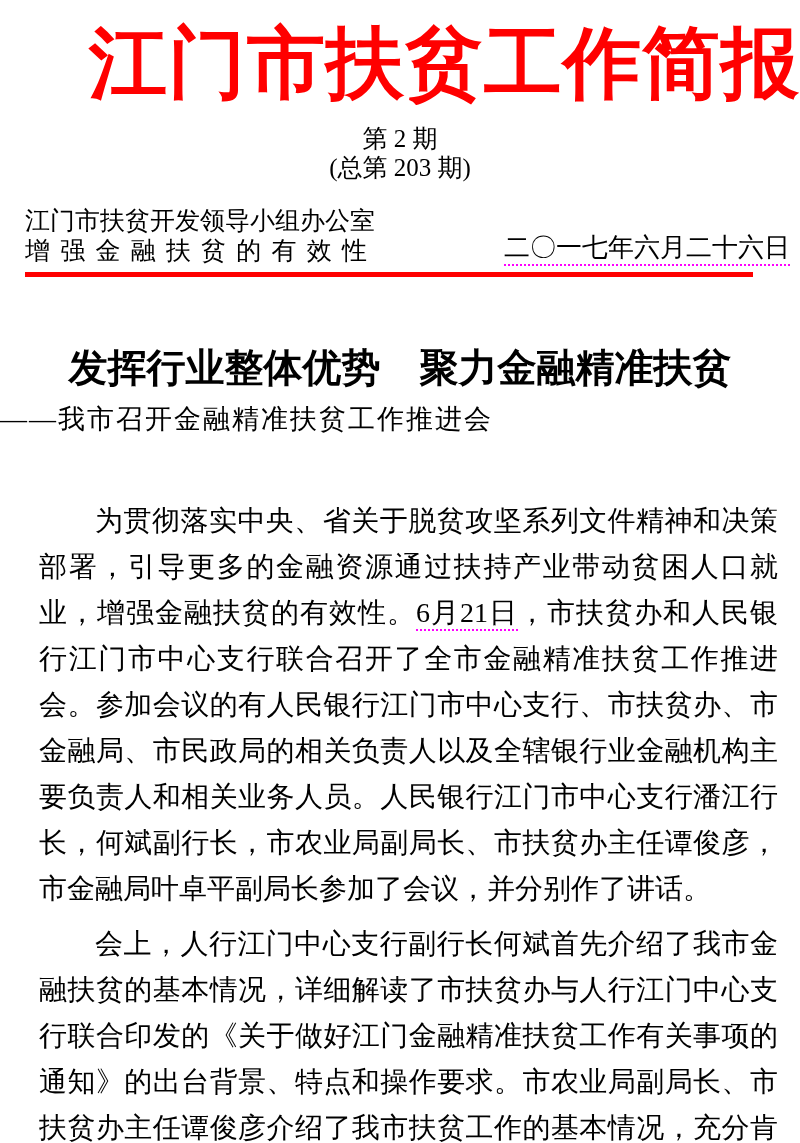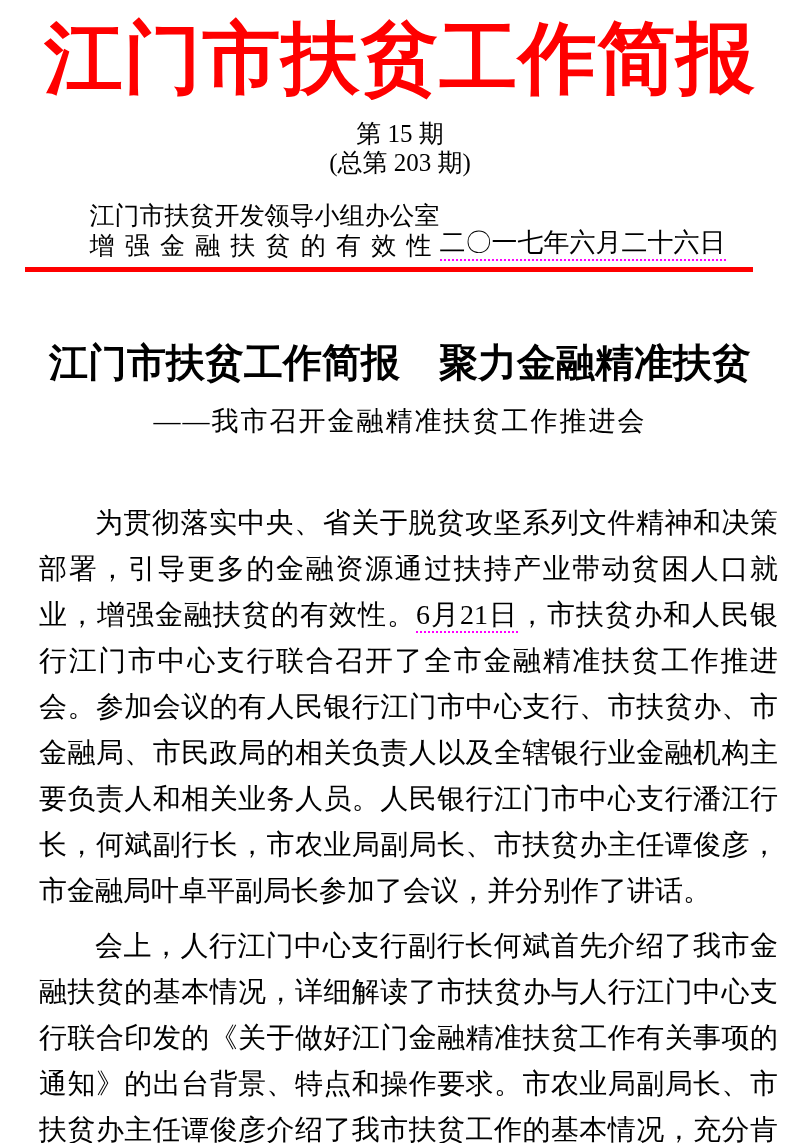--- a/index.html
+++ b/index.html
@@ -13,40 +13,40 @@
     overflow: hidden;
     font-family: "Liberation Serif", "DejaVu Serif", serif;
     color: #000000;
   }
   .page {
     width: 800px;
     height: 1143px;
     position: relative;
   }
   .masthead-title {
-    margin: 7px;
-    padding-top: 4px;
-    text-align: center;
+    margin: 0;
+    padding-top: 16px;
+    text-align: right;
     color: #FF0000;
     font-size: 78px;
     line-height: 96px;
     font-weight: bold;
     letter-spacing: 1px;
     white-space: nowrap;
   }
   .issue-block {
     margin-top: 12px;
     text-align: center;
     font-size: 25px;
     line-height: 29px;
   }
   .header-row {
     margin: 24px 10px 0 25px;
     display: flex;
-    justify-content: center;
+    justify-content: space-between;
     align-items: flex-end;
   }
   .org-block {
     font-size: 25px;
     line-height: 30px;
   }
   .org-line-2 {
     width: 342px;
     text-align: justify;
     text-align-last: justify;
@@ -65,22 +65,22 @@
   }
   .article-title {
     margin: 70px 0 0 0;
     text-align: center;
     font-size: 39px;
     line-height: 42px;
     font-weight: bold;
     white-space: nowrap;
   }
   .article-subtitle {
-    margin-top: 22px;
-    text-align: center;
+    margin-top: 15px;
+    text-align: left;
     font-size: 27px;
     line-height: 30px;
     letter-spacing: 2px;
   }
   .body-text {
     margin: 64px 13px 0 30px;
     font-size: 28px;
     line-height: 46px;
     text-align: justify;
   }
@@ -94,35 +94,35 @@
   }
 </style>
 </head>
 <body>
 
 <div class="page">
 
   <h1 class="masthead-title">江门市扶贫工作简报</h1>
 
   <div class="issue-block">
-    <div>第 15 期</div>
+    <div>第 2 期</div>
     <div>(总第 203 期)</div>
   </div>
 
   <div class="header-row">
     <div class="org-block">
       <div>江门市扶贫开发领导小组办公室</div>
       <div class="org-line-2">增强金融扶贫的有效性</div>
     </div>
     <div class="date">二〇一七年六月二十六日</div>
   </div>
 
   <div class="red-rule"></div>
 
-  <h2 class="article-title">江门市扶贫工作简报　聚力金融精准扶贫</h2>
+  <h2 class="article-title">发挥行业整体优势　聚力金融精准扶贫</h2>
 
   <div class="article-subtitle">——我市召开金融精准扶贫工作推进会</div>
 
   <div class="body-text">
     <p><span>为贯彻落实中央、省关于脱贫攻坚系列文件精神和决策部署，引导更多的金融资源通过扶持产业带动贫困人口就业，增强金融扶贫的有效性。</span><span class="u-magenta">6月21日</span><span>，市扶贫办和人民银行江门市中心支行联合召开了全市金融精准扶贫工作推进会。参加会议的有人民银行江门市中心支行、市扶贫办、市金融局、市民政局的相关负责人以及全辖银行业金融机构主要负责人和相关业务人员。人民银行江门市中心支行潘江行长，何斌副行长，市农业局副局长、市扶贫办主任谭俊彦，市金融局叶卓平副局长参加了会议，并分别作了讲话。</span></p>
     <p>会上，人行江门中心支行副行长何斌首先介绍了我市金融扶贫的基本情况，详细解读了市扶贫办与人行江门中心支行联合印发的《关于做好江门金融精准扶贫工作有关事项的通知》的出台背景、特点和操作要求。市农业局副局长、市扶贫办主任谭俊彦介绍了我市扶贫工作的基本情况，充分肯定金融机构为扶贫攻坚</p>
   </div>
 
 </div>
 

